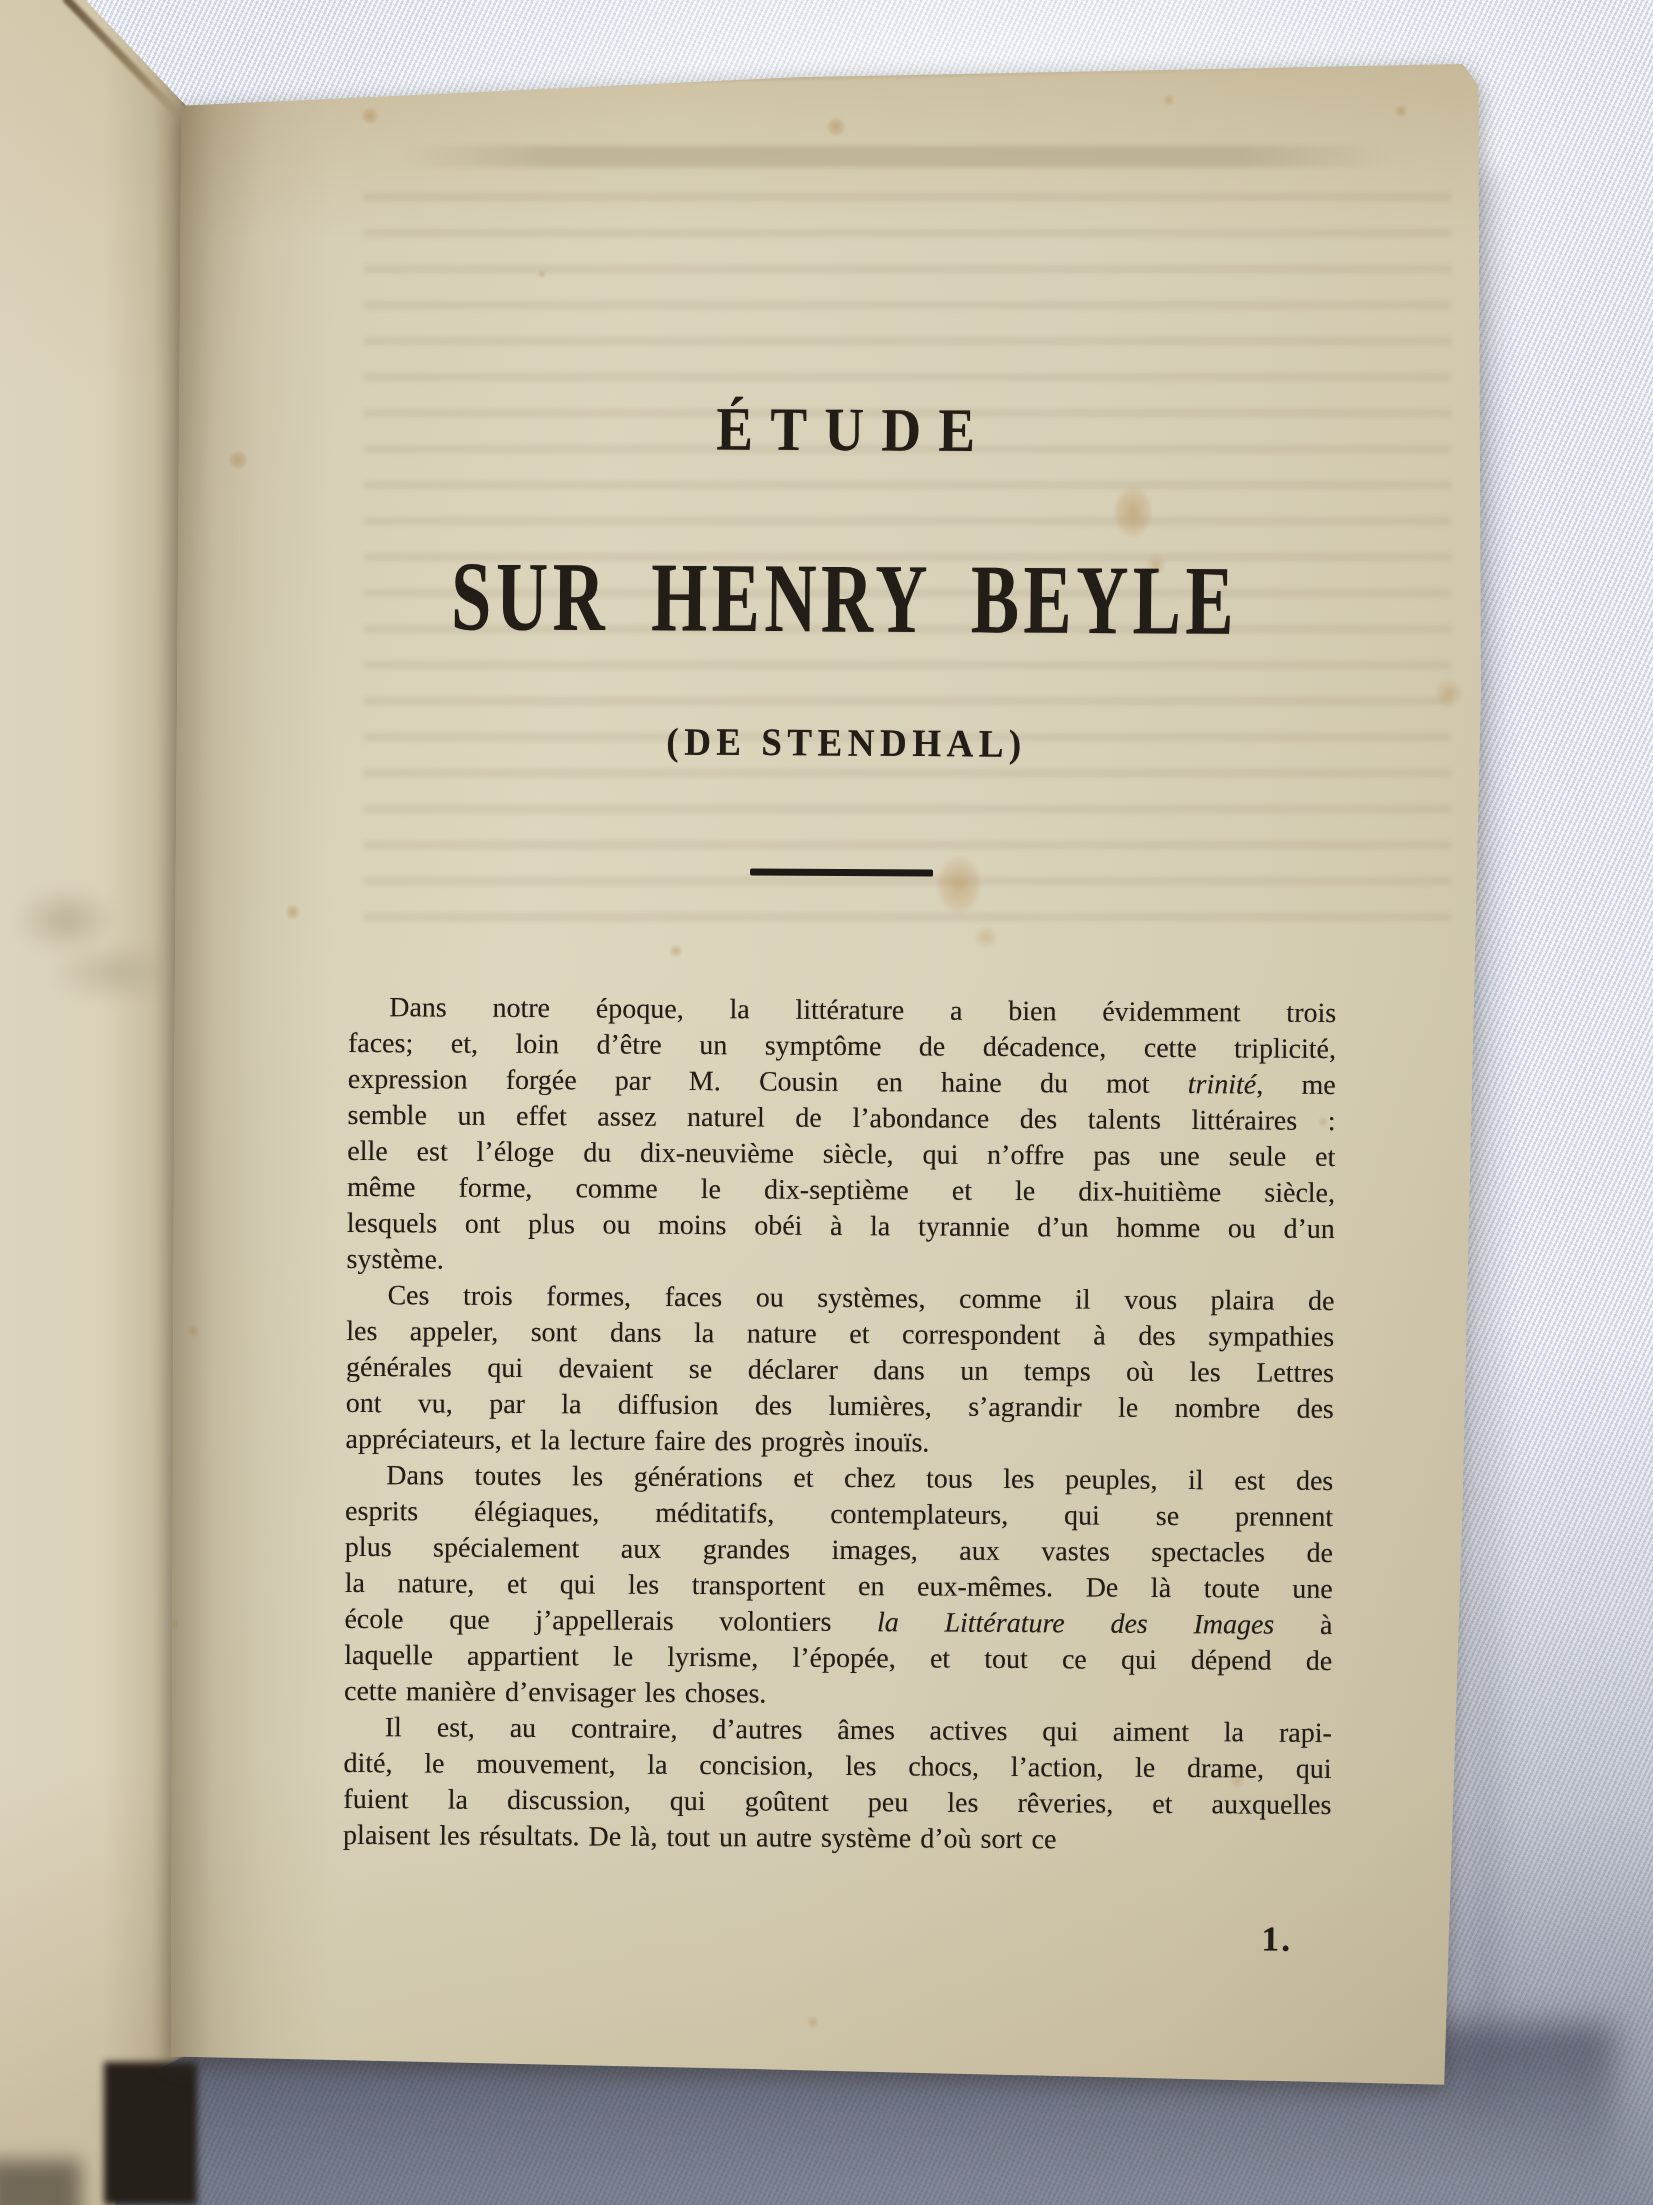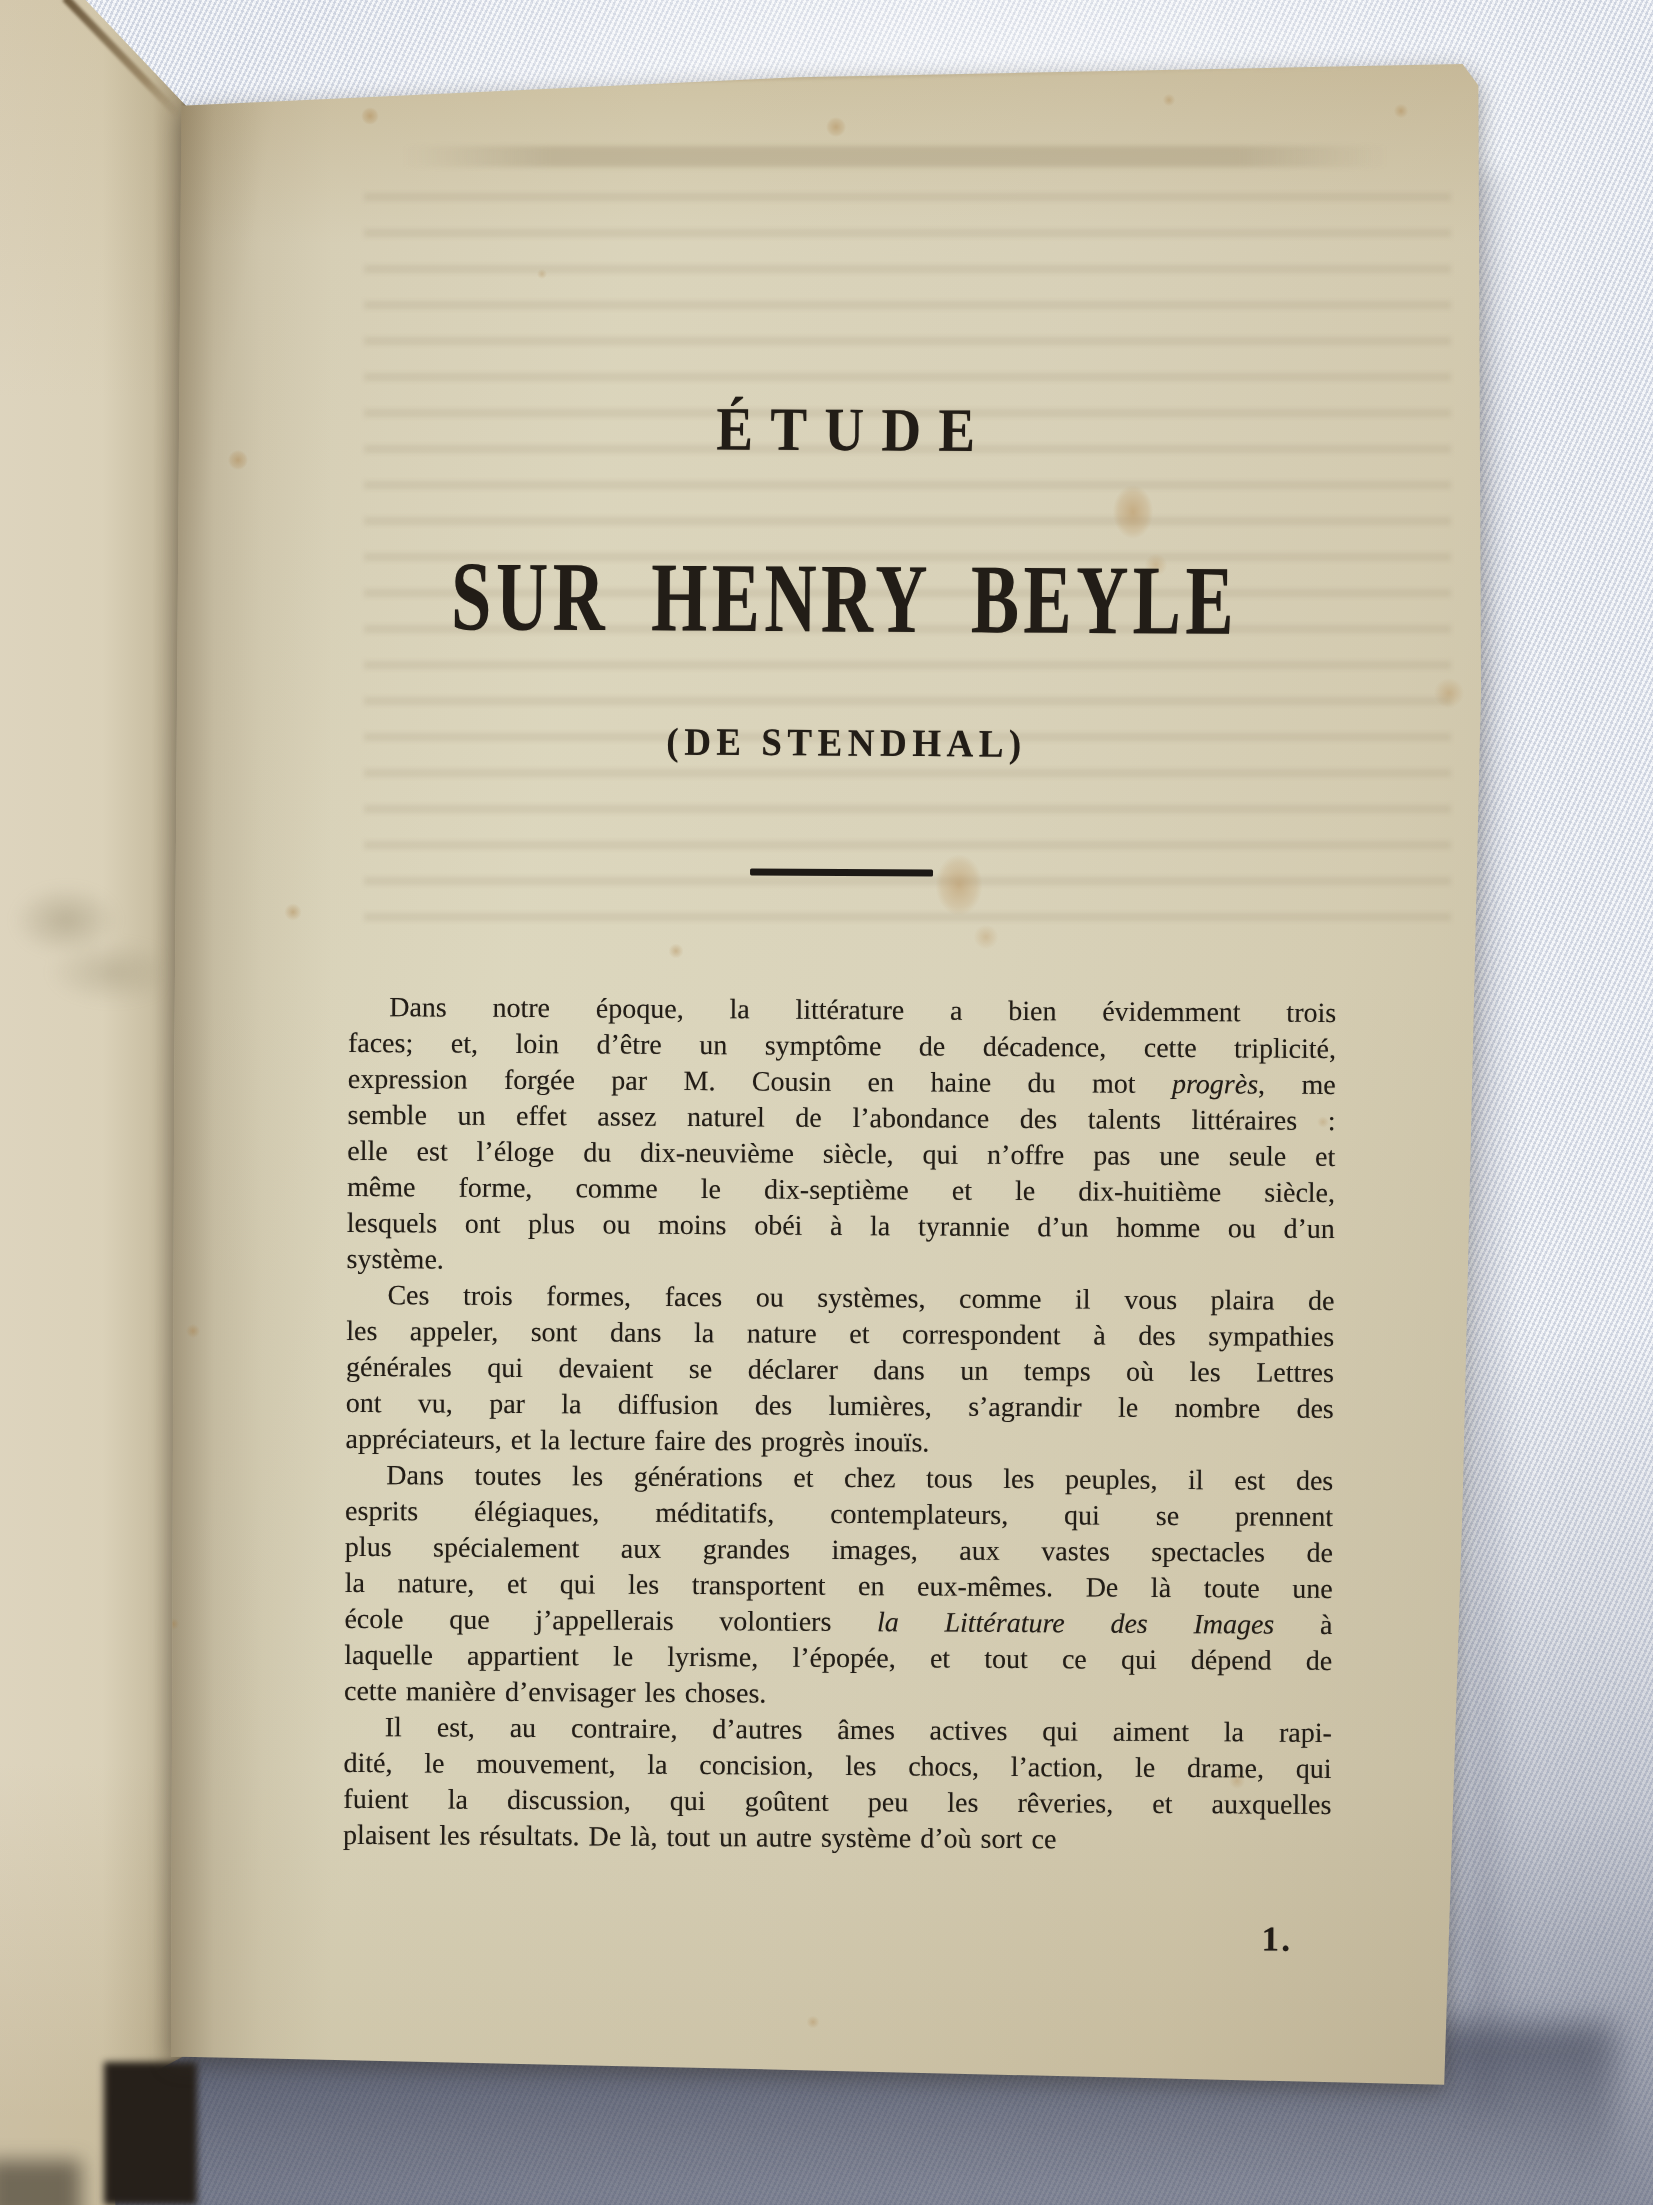--- a/index.html
+++ b/index.html
@@ -193,21 +193,21 @@
     <div class="foxing"></div>
 
     <div class="content">
       <div class="title">ÉTUDE</div>
       <div class="subtitle">SUR HENRY BEYLE</div>
       <div class="byline">(DE STENDHAL)</div>
       <div class="rule"></div>
       <div class="body">
           <div class="line first">Dans notre époque, la littérature a bien évidemment trois</div>
           <div class="line">faces; et, loin d’être un symptôme de décadence, cette triplicité,</div>
-          <div class="line">expression forgée par M. Cousin en haine du mot <i>progrès</i>, me</div>
+          <div class="line">expression forgée par M. Cousin en haine du mot <i>trinité</i>, me</div>
           <div class="line">semble un effet assez naturel de l’abondance des talents littéraires :</div>
           <div class="line">elle est l’éloge du dix-neuvième siècle, qui n’offre pas une seule et</div>
           <div class="line">même forme, comme le dix-septième et le dix-huitième siècle,</div>
           <div class="line">lesquels ont plus ou moins obéi à la tyrannie d’un homme ou d’un</div>
           <div class="line last">système.</div>
           <div class="line first">Ces trois formes, faces ou systèmes, comme il vous plaira de</div>
           <div class="line">les appeler, sont dans la nature et correspondent à des sympathies</div>
           <div class="line">générales qui devaient se déclarer dans un temps où les Lettres</div>
           <div class="line">ont vu, par la diffusion des lumières, s’agrandir le nombre des</div>
           <div class="line last">appréciateurs, et la lecture faire des progrès inouïs.</div>

